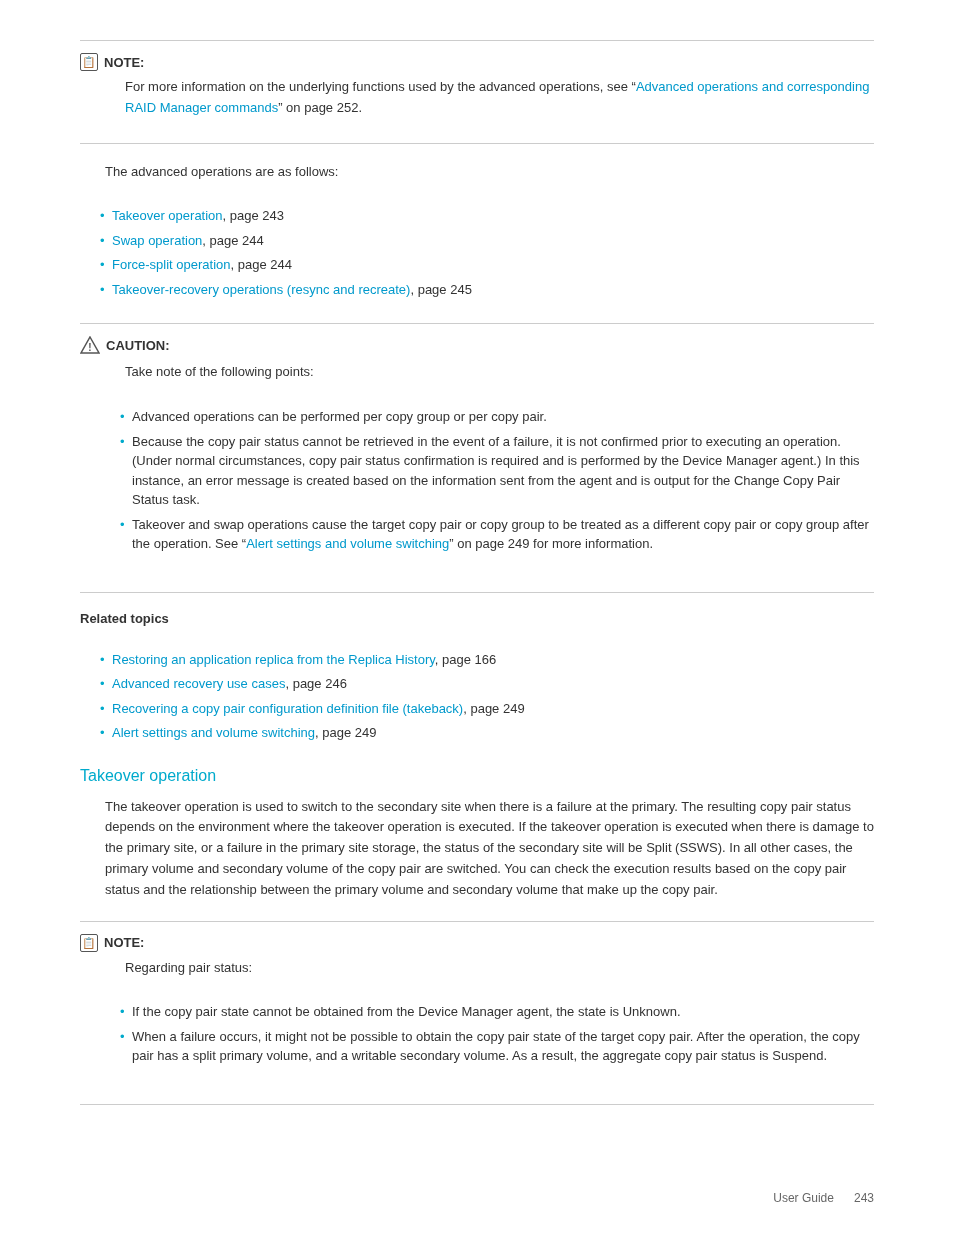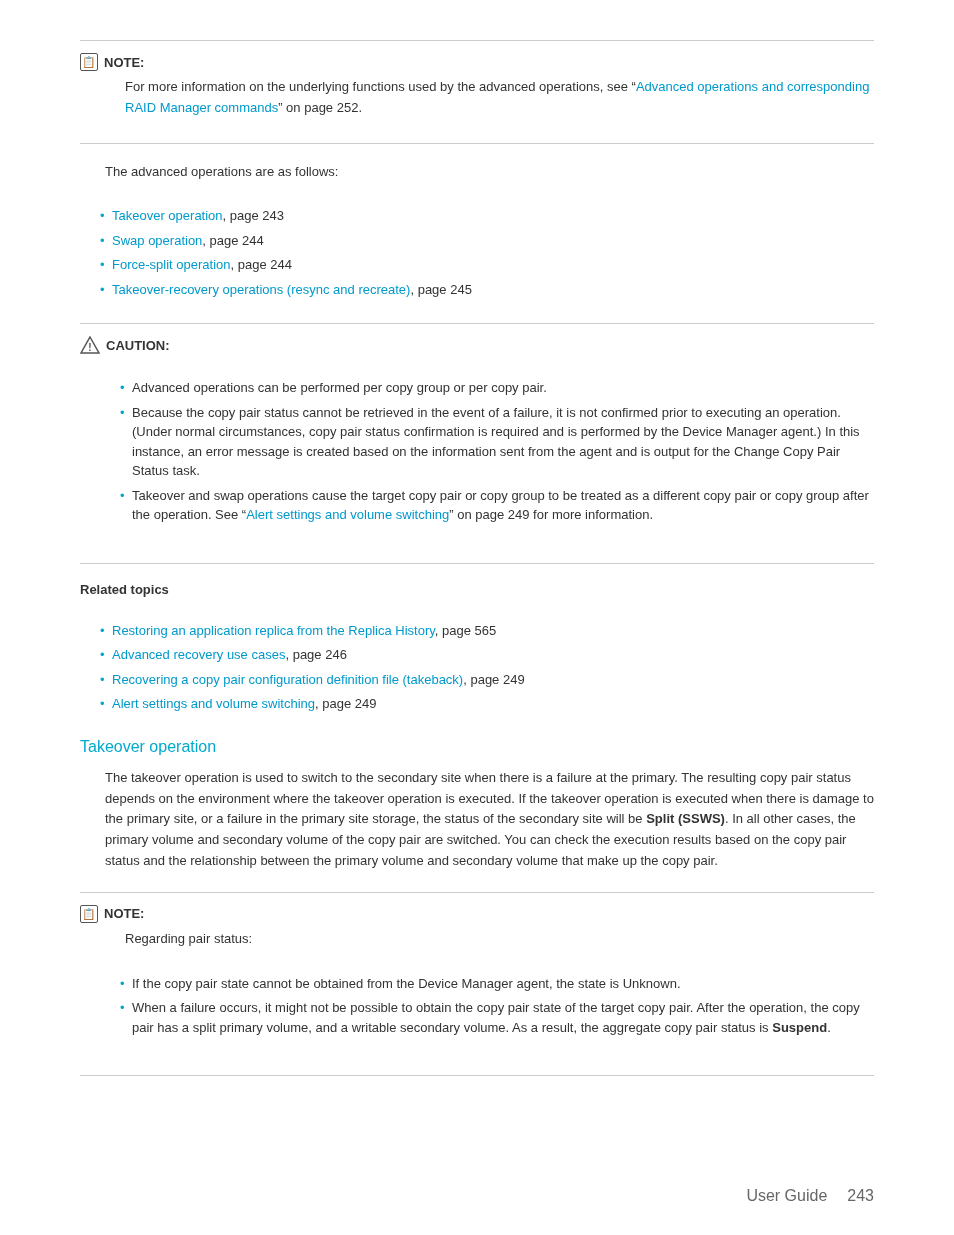--- a/index.html
+++ b/index.html
@@ -88,27 +88,27 @@
     }
     .body-text {
       line-height: 1.6;
       margin-bottom: 10px;
       margin-left: 25px;
     }
     .related-topics-title {
       font-weight: bold;
       margin-bottom: 22px;
     }
-    .bold { font-weight: bold; }
+    .bold { font-weight: normal; }
     .page-footer {
       position: absolute;
       bottom: 30px;
       right: 80px;
       color: #666;
-      font-size: 16px;
+      font-size: 12px;
       display: flex;
       gap: 20px;
       align-items: center;
     }
     .indent {
       padding-left: 20px;
     }
   </style>
 </head>
 <body>
@@ -146,39 +146,40 @@
     <div class="caution-title">
       <span style="display:inline-flex;align-items:center;justify-content:center;width:20px;height:18px;">
         <svg width="20" height="18" viewBox="0 0 20 18">
           <polygon points="10,1 19,17 1,17" fill="none" stroke="#555" stroke-width="1.5"></polygon>
           <text x="10" y="15" text-anchor="middle" font-size="10" font-weight="bold" fill="#555">!</text>
         </svg>
       </span>
       <span>CAUTION:</span>
     </div>
     <div class="indent">
+      <p class="body-text">Take note of the following points:</p>
       <ul class="bullet-list">
         <li>
           <span>Advanced operations can be performed per copy group or per copy pair.</span>
         </li>
         <li>
           <span>Because the copy pair status cannot be retrieved in the event of a failure, it is not confirmed prior to executing an operation. (Under normal circumstances, copy pair status confirmation is required and is performed by the Device Manager agent.) In this instance, an error message is created based on the information sent from the agent and is output for the Change Copy Pair Status task.</span>
         </li>
         <li>
           <span>Takeover and swap operations cause the target copy pair or copy group to be treated as a different copy pair or copy group after the operation. See “</span><a class="link">Alert settings and volume switching</a><span>” on page 249 for more information.</span>
         </li>
       </ul>
     </div>
   </div>
 
   <div style="margin-top:14px;">
     <p class="related-topics-title">Related topics</p>
     <ul class="bullet-list">
       <li>
-        <a class="link">Restoring an application replica from the Replica History</a><span>, page 565</span>
+        <a class="link">Restoring an application replica from the Replica History</a><span>, page 166</span>
       </li>
       <li>
         <a class="link">Advanced recovery use cases</a><span>, page 246</span>
       </li>
       <li>
         <a class="link">Recovering a copy pair configuration definition file (takeback)</a><span>, page 249</span>
       </li>
       <li>
         <a class="link">Alert settings and volume switching</a><span>, page 249</span>
       </li>

